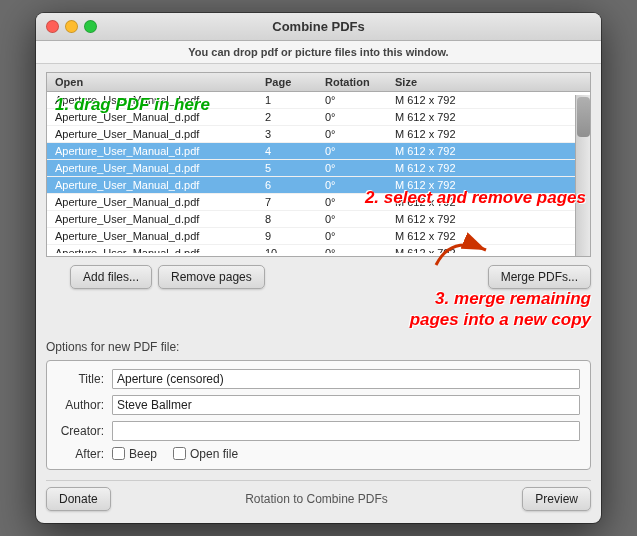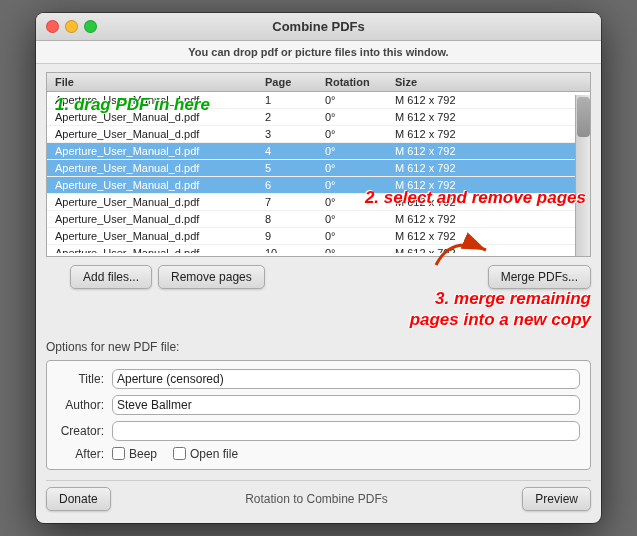--- a/index.html
+++ b/index.html
@@ -174,21 +174,21 @@
       width: 55px;
       text-align: right;
       padding-right: 8px;
       font-size: 12px;
       color: #333;
     }
     .form-input {
       flex: 1;
       height: 20px;
       border: 1px solid #aaa;
-      border-radius: 6px;
+      border-radius: 1px;
       padding: 1px 4px;
       font-size: 12px;
       background: #fff;
       color: #222;
     }
     .checkbox-row {
       display: flex;
       align-items: center;
       gap: 4px;
     }
@@ -267,21 +267,21 @@
       <div class="tl tl-min"></div>
       <div class="tl tl-max"></div>
     </div>
     <span class="title">Combine PDFs</span>
   </div>
   <div class="info-bar">You can drop pdf or picture files into this window.</div>
   <div class="content">
     <div class="window-inner">
       <div class="file-table-container">
         <div class="table-header">
-          <span class="th th-file">File</span>
+          <span class="th th-file">Open</span>
           <span class="th th-page">Page</span>
           <span class="th th-rotation">Rotation</span>
           <span class="th th-size">Size</span>
         </div>
         <div class="table-body" id="table-body">
             <div class="table-row">
       <span class="td td-file">Aperture_User_Manual_d.pdf</span>
       <span class="td td-page">1</span>
       <span class="td td-rotation">0°</span>
       <span class="td td-size">M 612 x 792</span>

